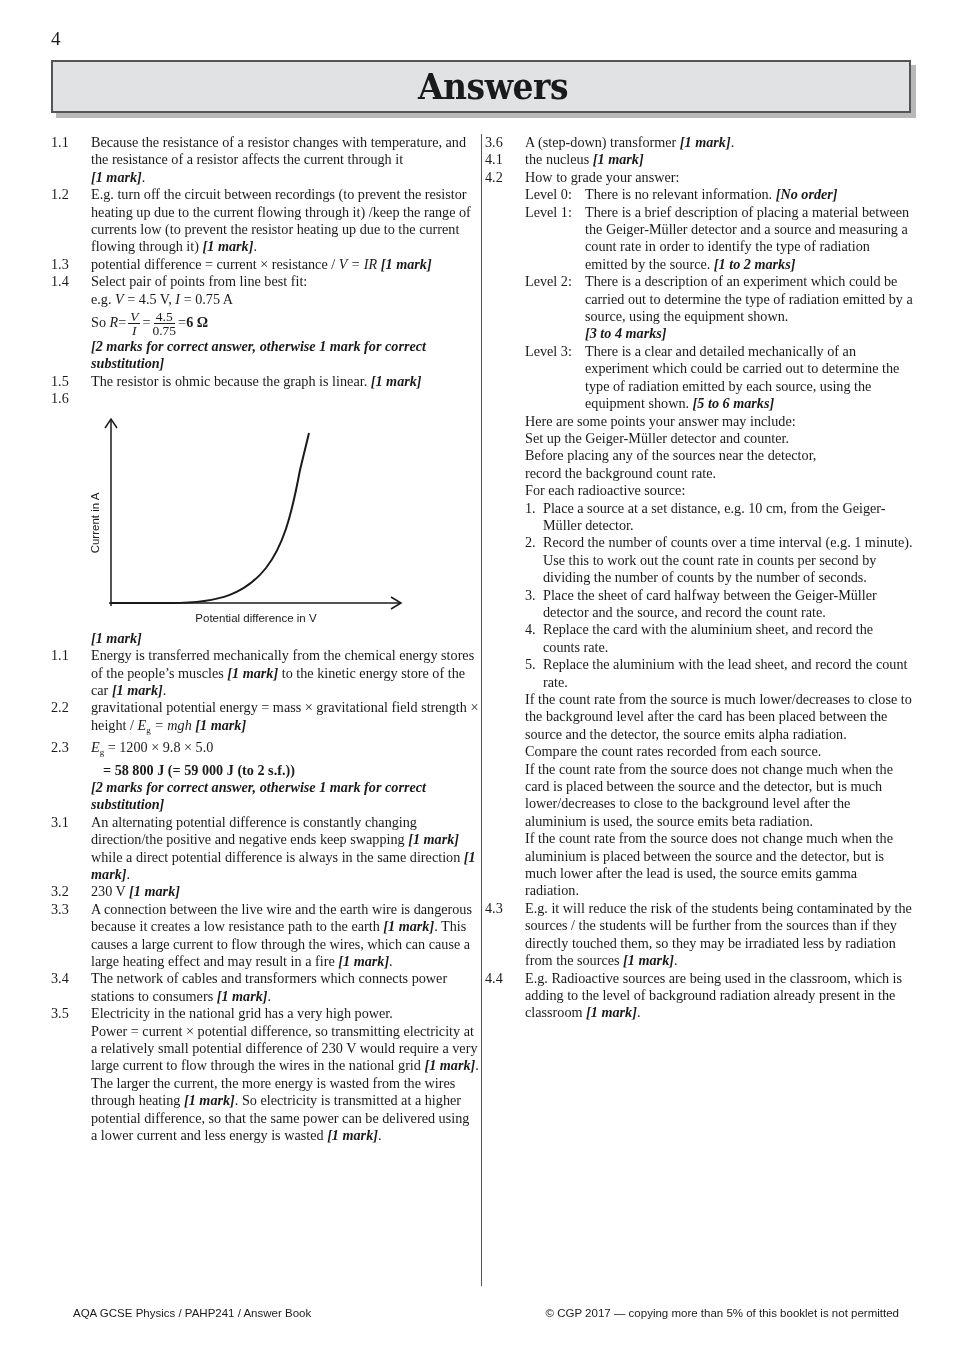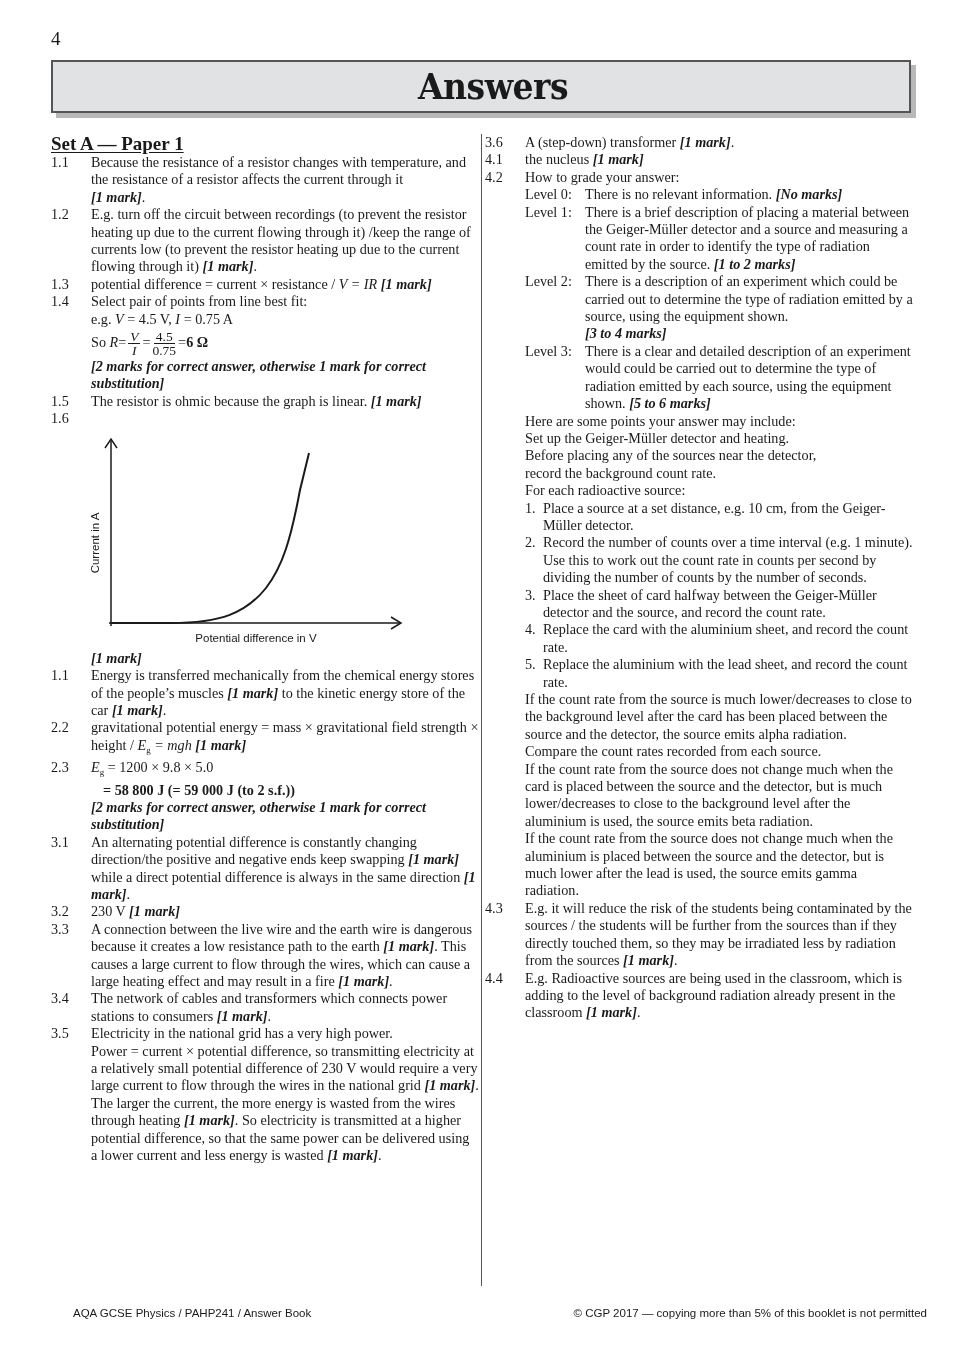--- a/index.html
+++ b/index.html
@@ -38,37 +38,36 @@
   .level { display: flex; }
   .level-label { width: 60px; flex: none; }
   .level-body { flex: 1; }
 
   .step { display: flex; }
   .step-num { width: 18px; flex: none; }
   .step-body { flex: 1; }
 
   .footer { position: absolute; top: 1307px; font-family: "Liberation Sans", "DejaVu Sans", sans-serif; font-size: 11.5px; color: #1a1a1a; }
   .footer-left { left: 51px; margin-left: 22px; }
-  .footer-right { right: 34px; }
+  .footer-right { right: 62px; }
   sub { font-size: 9px; vertical-align: -3px; }
 </style>
 </head>
 <body>
 
 <div class="page-number">4</div>
 
 <div class="header-shadow"></div>
 <div class="header-box">
   <span class="header-title">Answers</span>
 </div>
 
 <div class="col-divider"></div>
 
 <div class="col col-left">
-  <div class="set-title">Set A — Paper 1</div>
 
   <div class="q">
     <div class="q-num">1.1</div>
     <div class="q-body"><span>Because the resistance of a resistor changes with temperature, and the resistance of a resistor affects the current through it </span><br><span class="mark">[1 mark]</span><span>.</span></div>
   </div>
 
   <div class="q">
     <div class="q-num">1.2</div>
     <div class="q-body"><span>E.g. turn off the circuit between recordings (to prevent the resistor heating up due to the current flowing through it) /keep the range of currents low (to prevent the resistor heating up due to the current flowing through it) </span><span class="mark">[1 mark]</span><span>.</span></div>
   </div>
@@ -185,56 +184,56 @@
     <div class="q-body"><span>the nucleus </span><span class="mark">[1 mark]</span></div>
   </div>
 
   <div class="q">
     <div class="q-num">4.2</div>
     <div class="q-body">
       <div>How to grade your answer:</div>
 
       <div class="level">
         <div class="level-label">Level 0:</div>
-        <div class="level-body"><span>There is no relevant information.  </span><span class="mark">[No marks]</span></div>
+        <div class="level-body"><span>There is no relevant information.  </span><span class="mark">[No order]</span></div>
       </div>
       <div class="level">
         <div class="level-label">Level 1:</div>
         <div class="level-body"><span>There is a brief description of placing a material between the Geiger-Müller detector and a source and measuring a count rate in order to identify the type of radiation emitted by the source.  </span><span class="mark">[1 to 2 marks]</span></div>
       </div>
       <div class="level">
         <div class="level-label">Level 2:</div>
         <div class="level-body"><span>There is a description of an experiment which could be carried out to determine the type of radiation emitted by a source, using the equipment shown.</span><br><span class="mark">[3 to 4 marks]</span></div>
       </div>
       <div class="level">
         <div class="level-label">Level 3:</div>
-        <div class="level-body"><span>There is a clear and detailed description of an experiment would could be carried out to determine the type of radiation emitted by each source, using the equipment shown.  </span><span class="mark">[5 to 6 marks]</span></div>
+        <div class="level-body"><span>There is a clear and detailed mechanically of an experiment which could be carried out to determine the type of radiation emitted by each source, using the equipment shown.  </span><span class="mark">[5 to 6 marks]</span></div>
       </div>
 
       <div>Here are some points your answer may include:</div>
-      <div>Set up the Geiger-Müller detector and heating.</div>
+      <div>Set up the Geiger-Müller detector and counter.</div>
       <div>Before placing any of the sources near the detector,</div>
       <div>record the background count rate.</div>
       <div>For each radioactive source:</div>
 
       <div class="step">
           <div class="step-num">1.</div>
           <div class="step-body">Place a source at a set distance, e.g. 10 cm, from the Geiger-Müller detector.</div>
         </div>
       <div class="step">
           <div class="step-num">2.</div>
           <div class="step-body">Record the number of counts over a time interval (e.g. 1 minute).  Use this to work out the count rate in counts per second by dividing the number of counts by the number of seconds.</div>
         </div>
       <div class="step">
           <div class="step-num">3.</div>
           <div class="step-body">Place the sheet of card halfway between the Geiger-Müller detector and the source, and record the count rate.</div>
         </div>
       <div class="step">
           <div class="step-num">4.</div>
-          <div class="step-body">Replace the card with the aluminium sheet, and record the count rate.</div>
+          <div class="step-body">Replace the card with the aluminium sheet, and record the counts rate.</div>
         </div>
       <div class="step">
           <div class="step-num">5.</div>
           <div class="step-body">Replace the aluminium with the lead sheet, and record the count rate.</div>
         </div>
 
       <div>If the count rate from the source is much lower/decreases to close to the background level after the card has been placed between the source and the detector, the source emits alpha radiation.</div>
       <div>Compare the count rates recorded from each source.</div>
       <div>If the count rate from the source does not change much when the card is placed between the source and the detector, but is much lower/decreases to close to the background level after the aluminium is used, the source emits beta radiation.</div>
       <div>If the count rate from the source does not change much when the aluminium is placed between the source and the detector, but is much lower after the lead is used, the source emits gamma radiation.</div>

